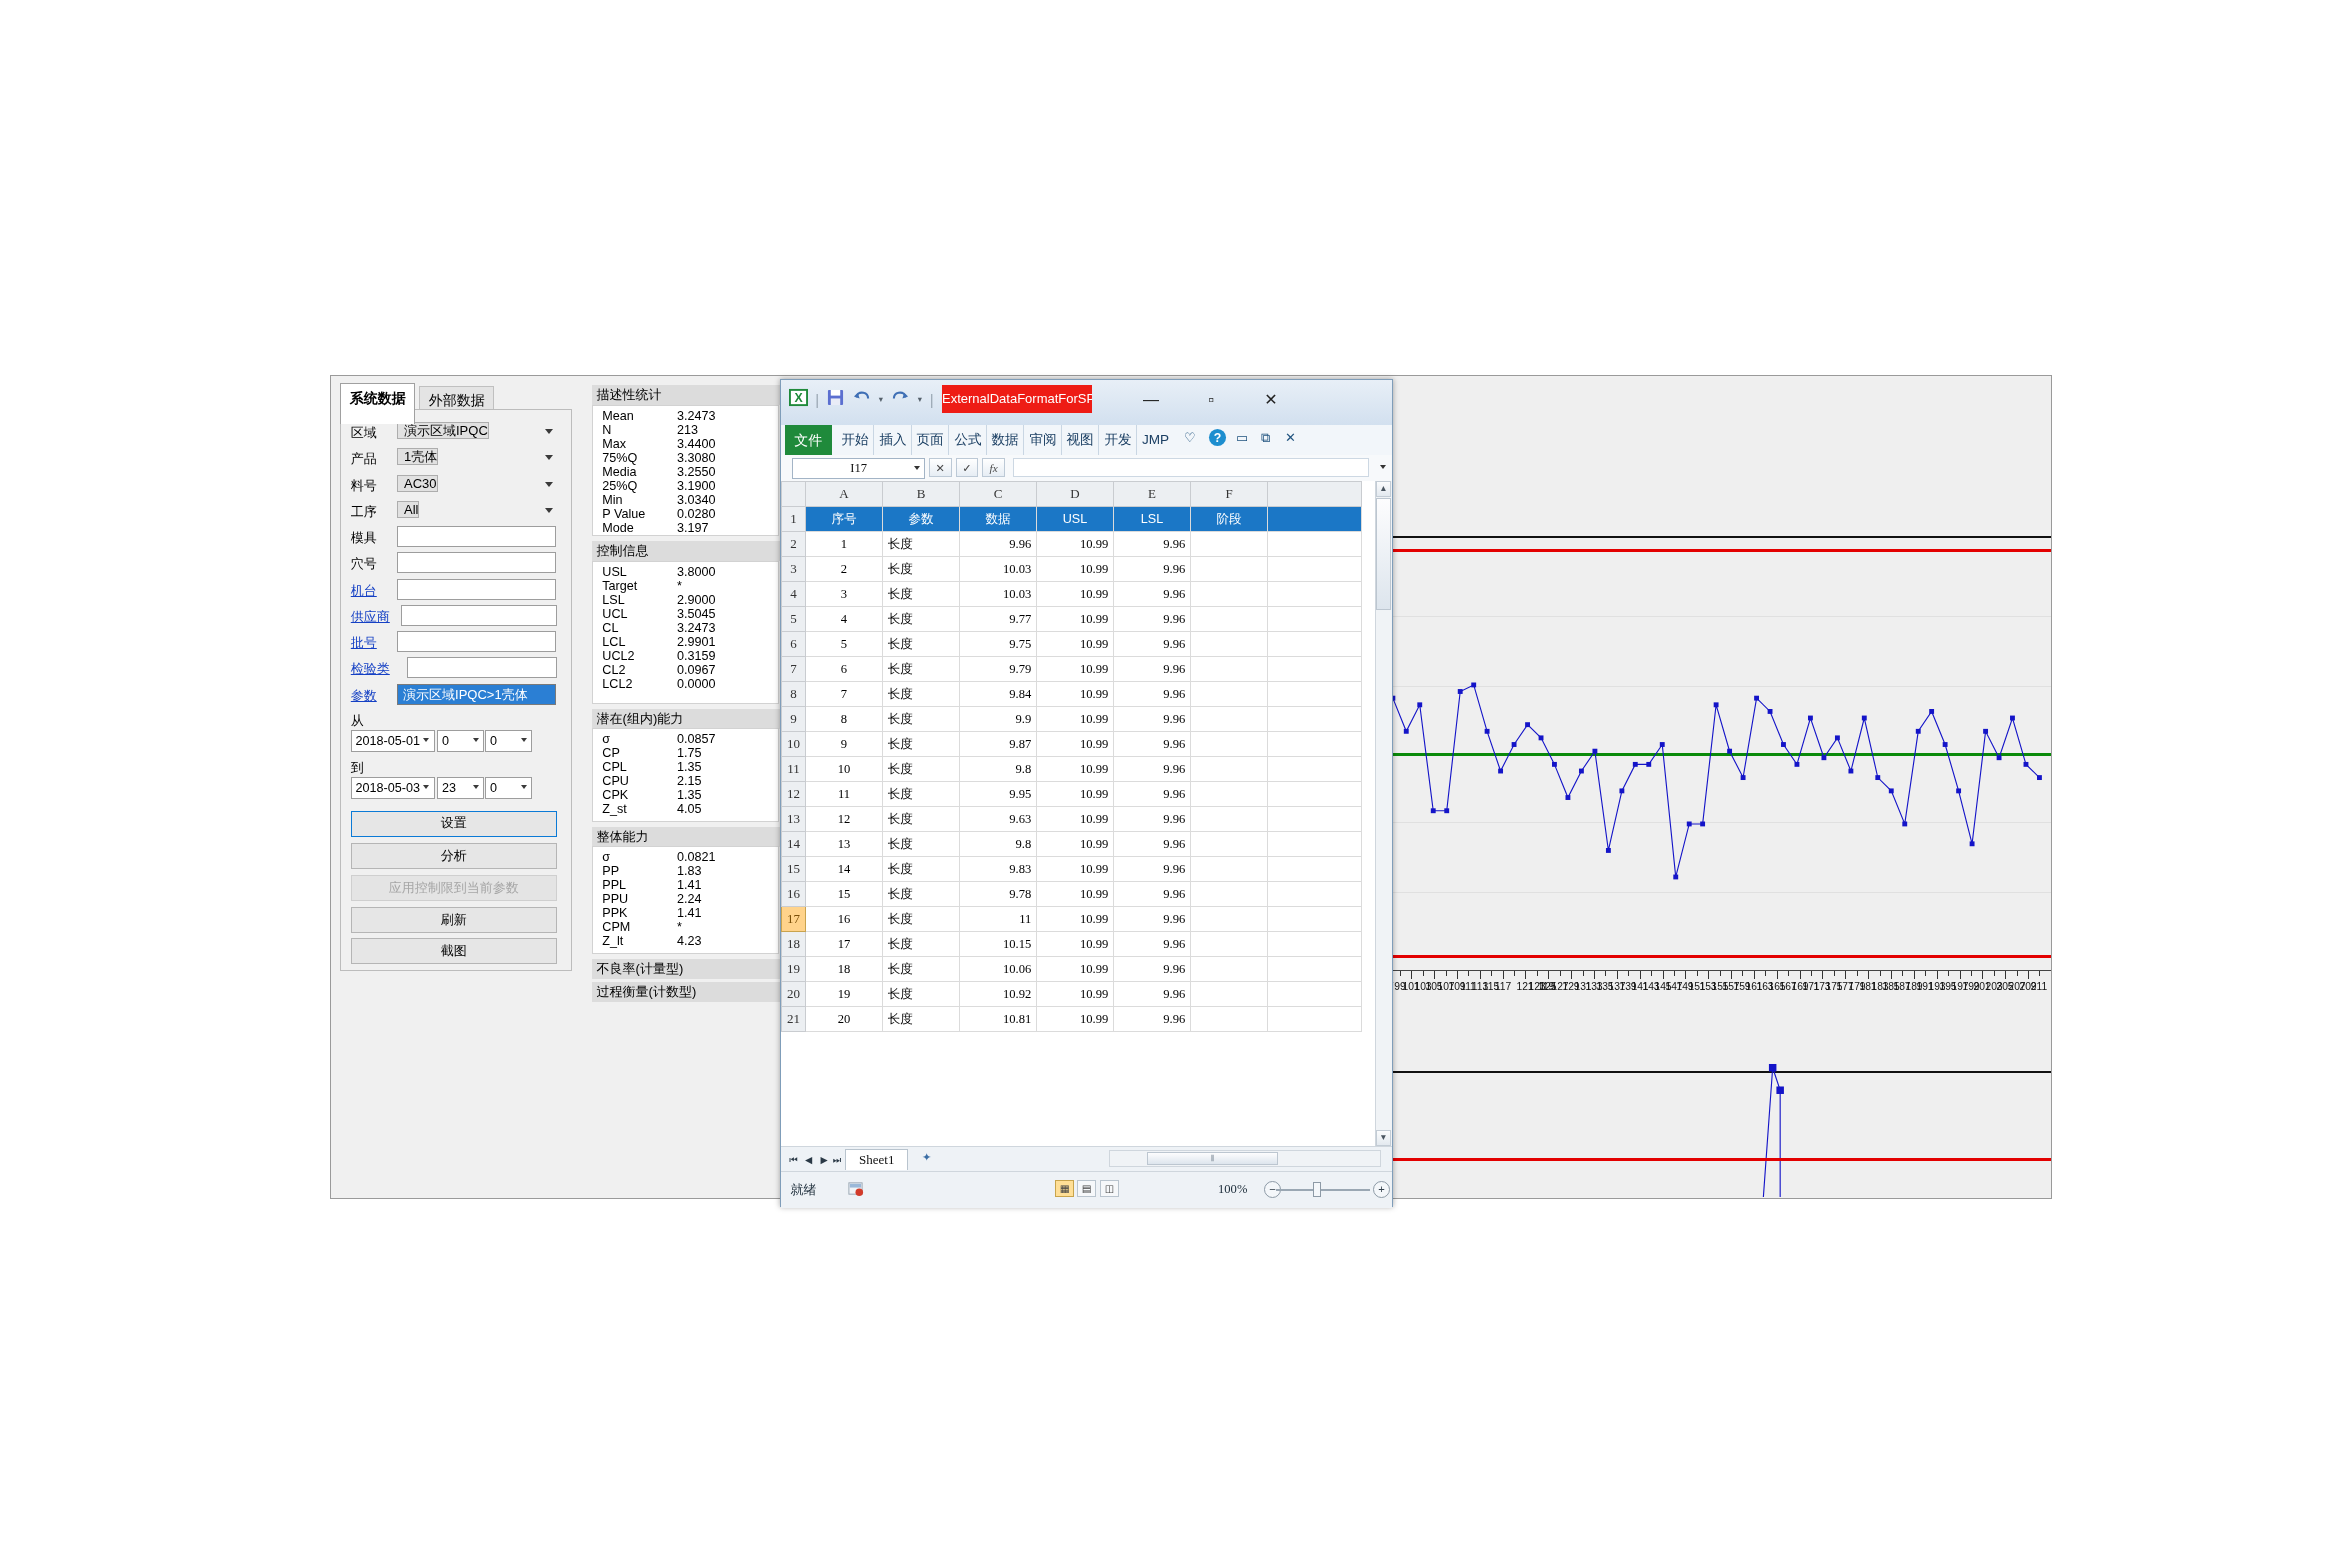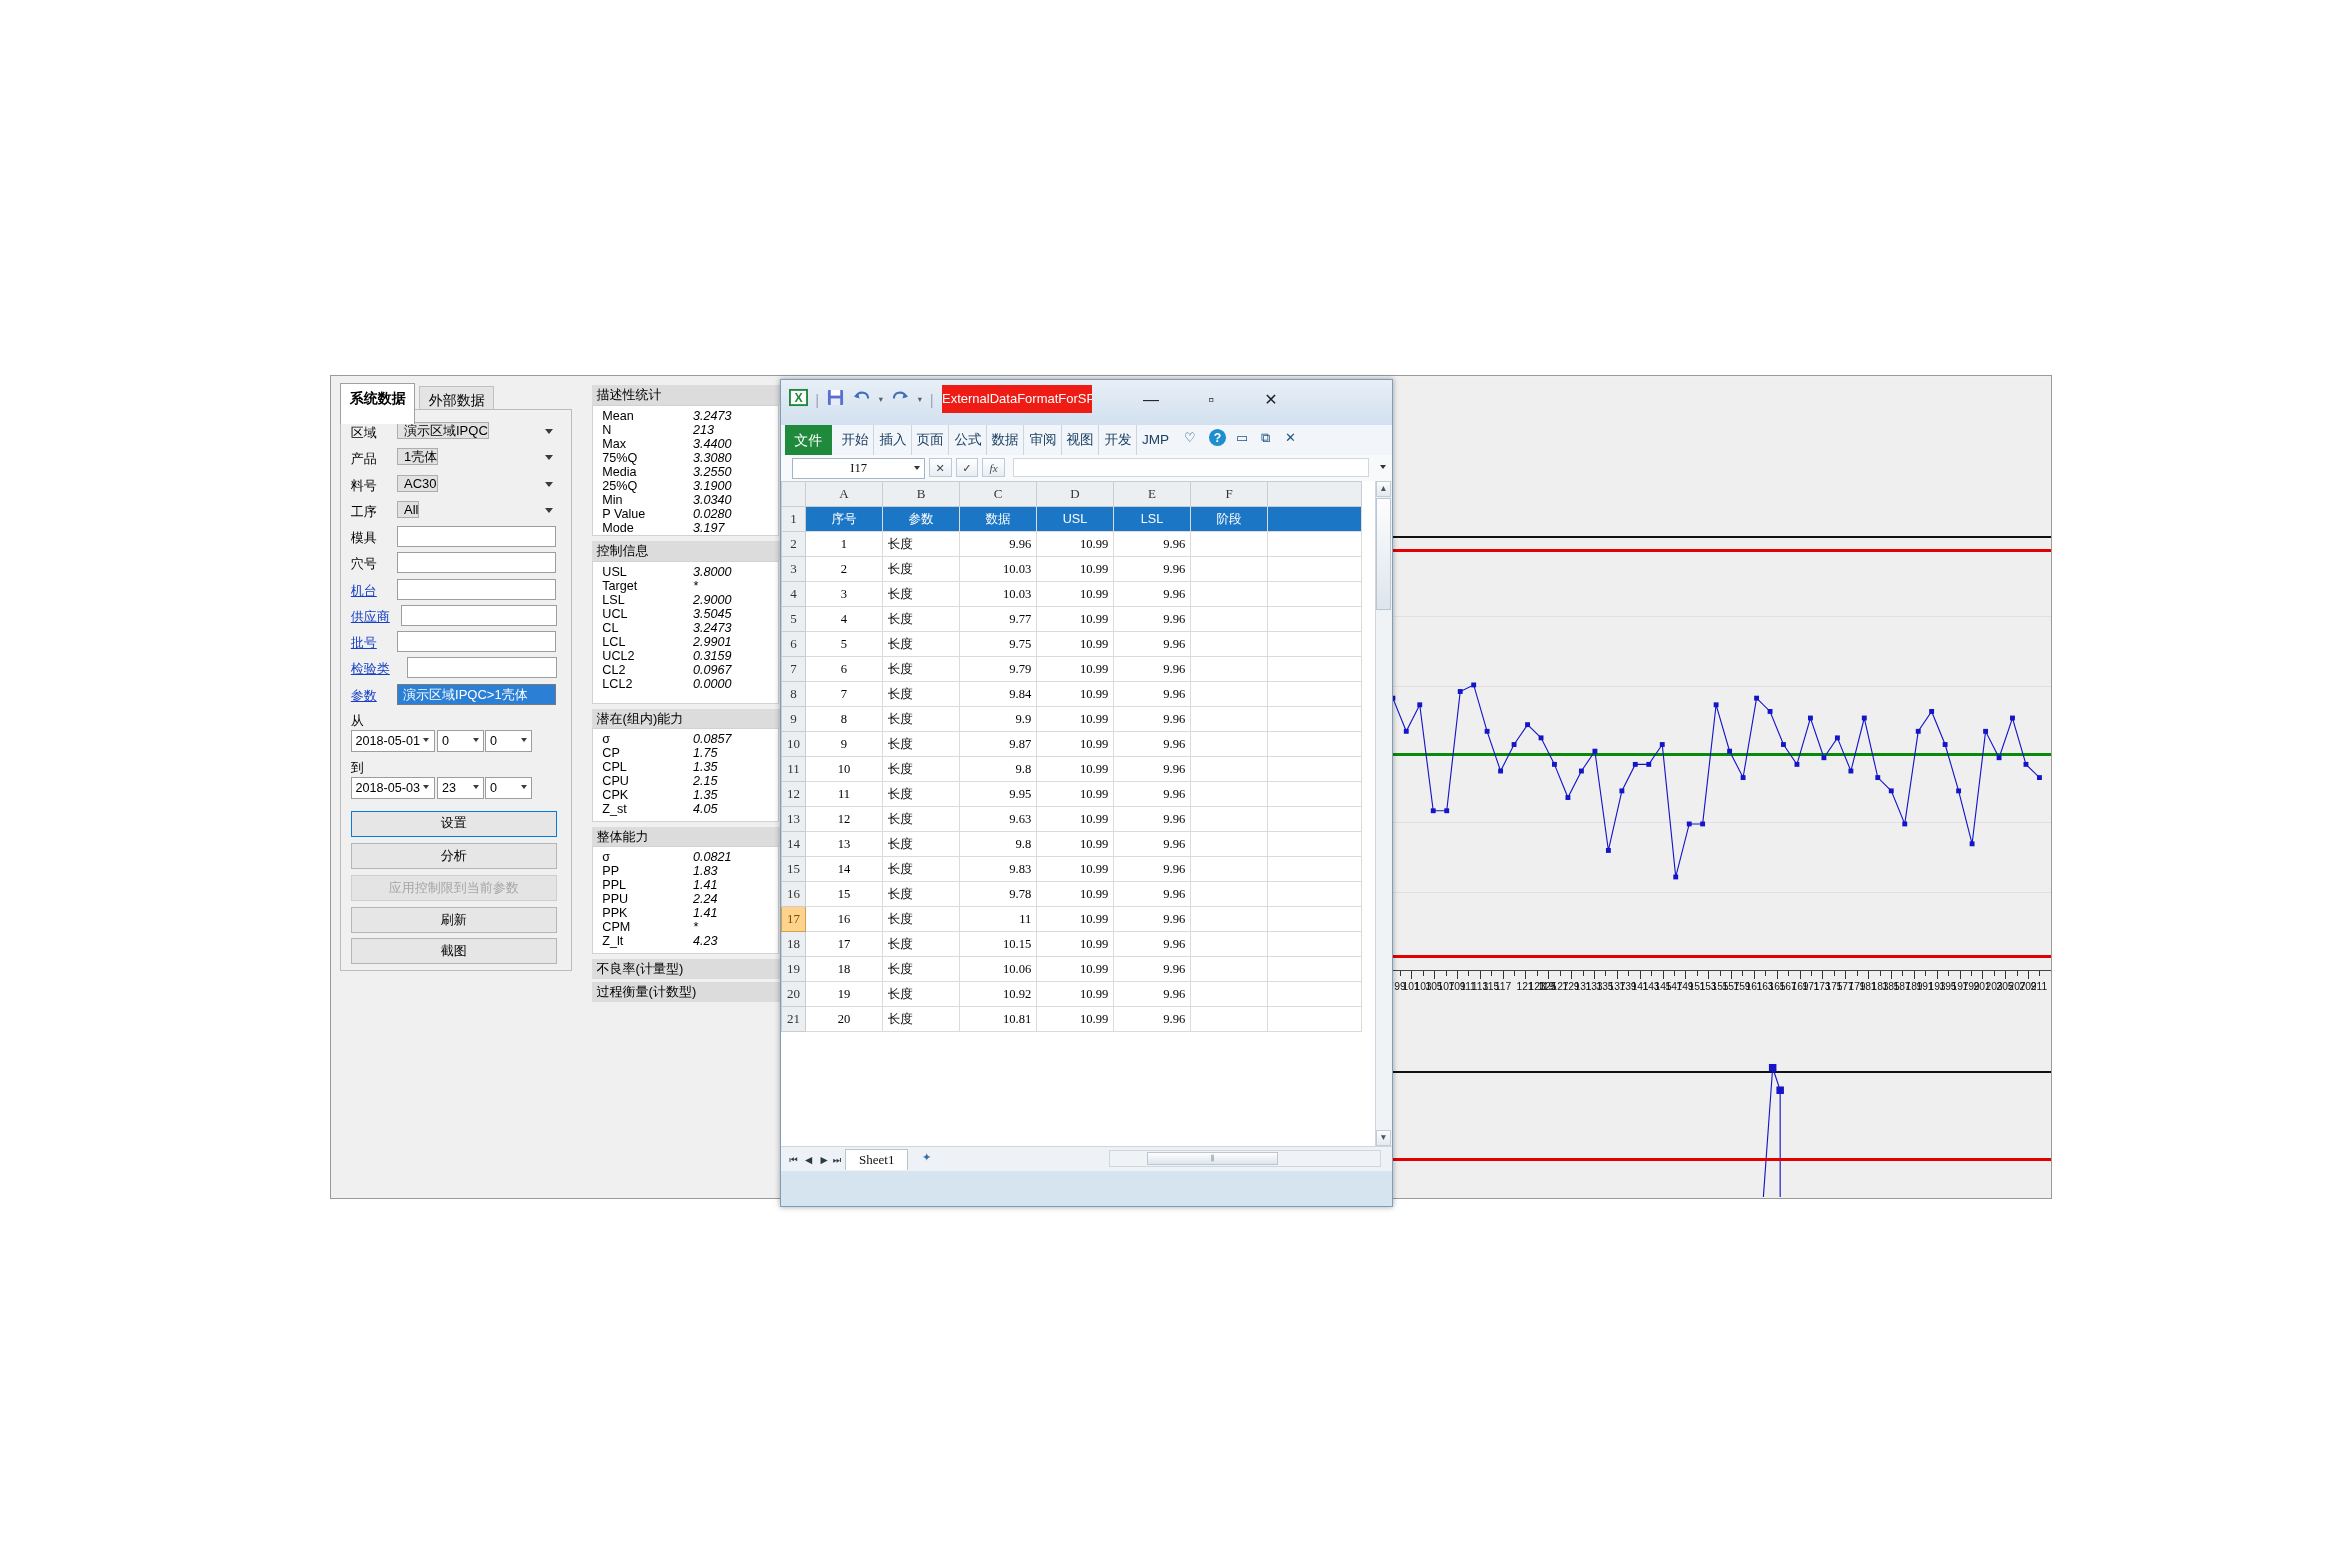--- a/index.html
+++ b/index.html
@@ -67,21 +67,21 @@
     position:absolute;right:5.6px;top:1.9px;width:17px;height:16px;
     background:#2f9fc4;border:0.9px solid #1f7c9c;color:#fff;font-size:9.4px;
     line-height:8.4px;text-align:center;font-weight:bold;
   }
   .grpbody{
     position:absolute;left:1.9px;width:187px;background:#fff;
     border:0.9px solid #d2d2d2;box-sizing:border-box;
   }
   .srow{height:14px;position:relative;font-size:12.6px;color:#000;}
   .sk{position:absolute;left:9.4px;}
-  .sv{position:absolute;left:100px;font-style:italic;}
+  .sv{position:absolute;left:84px;}
   .collapse-handle{
     position:absolute;left:253px;top:319px;width:11.2px;height:24px;
     background:#2f9fc4;border:0.9px solid #1f7c9c;color:#fff;font-size:8.4px;
     line-height:22.5px;text-align:center;
   }
 
   
   #chart-region{
     position:absolute;left:453px;top:1.9px;width:1267px;height:819px;
     background:#efefef;overflow:hidden;
@@ -1154,14 +1154,32 @@
     <div class="navbtn" style="left:20.6px;">◀</div>
     <div class="navbtn" style="left:36px;">▶</div>
     <div class="navbtn" style="left:49px;">⏭</div>
     <div id="tab-sheet1">Sheet1</div>
     <div id="tab-new">✦</div>
     <div id="hscroll">
       <div class="hthumb">⦀</div>
     </div>
   </div>
 
+  <div id="statusbar">
+    <div id="status-text">就绪</div>
+    <div style="position:absolute;left:66px;top:7.5px;">
+      <svg width="17" height="17" viewBox="0 0 18 18">
+          <rect x="2" y="3" width="14" height="12" fill="#f0f3f6" stroke="#9aa7b3"></rect>
+          <rect x="3" y="4" width="12" height="4" fill="#9ab8d8"></rect>
+          <circle cx="13" cy="13" r="4" fill="#d23b2a"></circle>
+        </svg>
+    </div>
+    <div class="viewbtn active" style="left:274px;">▦</div>
+    <div class="viewbtn" style="left:296px;">▤</div>
+    <div class="viewbtn" style="left:319px;">◫</div>
+    <div id="zoom-label">100%</div>
+    <div class="zbtn" style="left:483px;">−</div>
+    <div id="zoom-track"></div>
+    <div id="zoom-thumb"></div>
+    <div class="zbtn" style="left:592px;">+</div>
+  </div>
 </div>
 
 
 </body></html>

